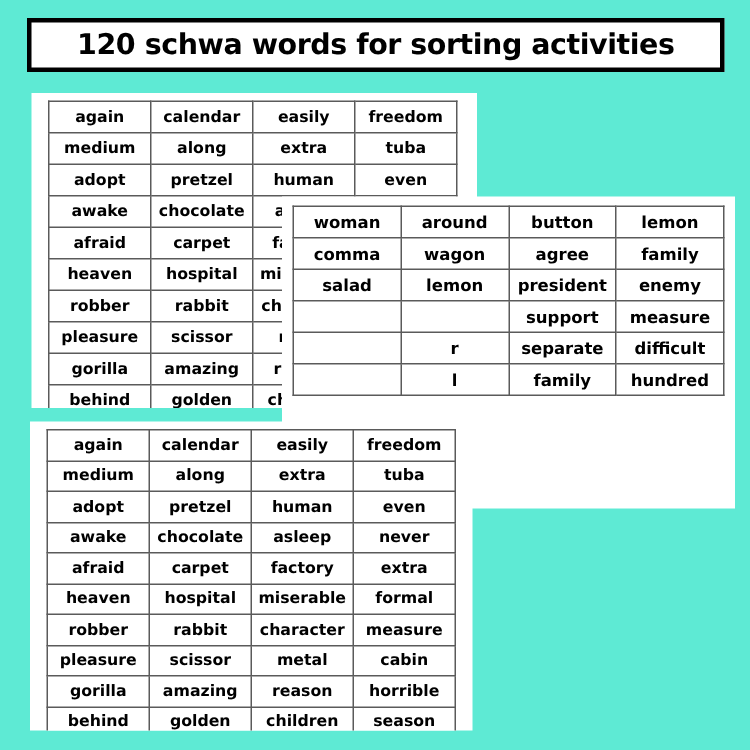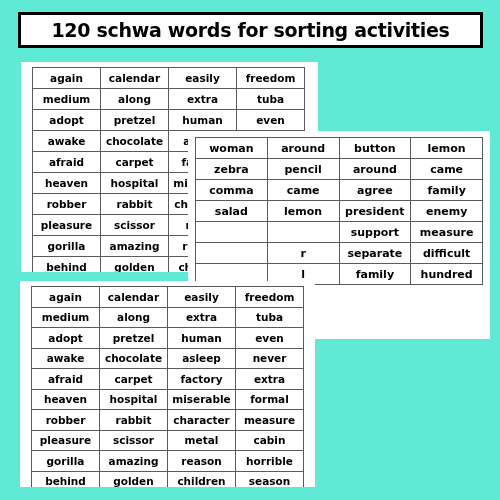--- a/index.html
+++ b/index.html
@@ -168,28 +168,22 @@
   <div class="card" id="card-mid">
     <table class="wordtable">
         <tbody>
           <tr>
             <td>woman</td>
             <td>around</td>
             <td>button</td>
             <td>lemon</td>
           </tr>
           <tr>
-            <td>zebra</td>
-            <td>pencil</td>
-            <td>around</td>
-            <td>came</td>
-          </tr>
-          <tr>
             <td>comma</td>
-            <td>came</td>
+            <td>wagon</td>
             <td>agree</td>
             <td>family</td>
           </tr>
           <tr>
             <td>salad</td>
             <td>lemon</td>
             <td>president</td>
             <td>enemy</td>
           </tr>
           <tr>

